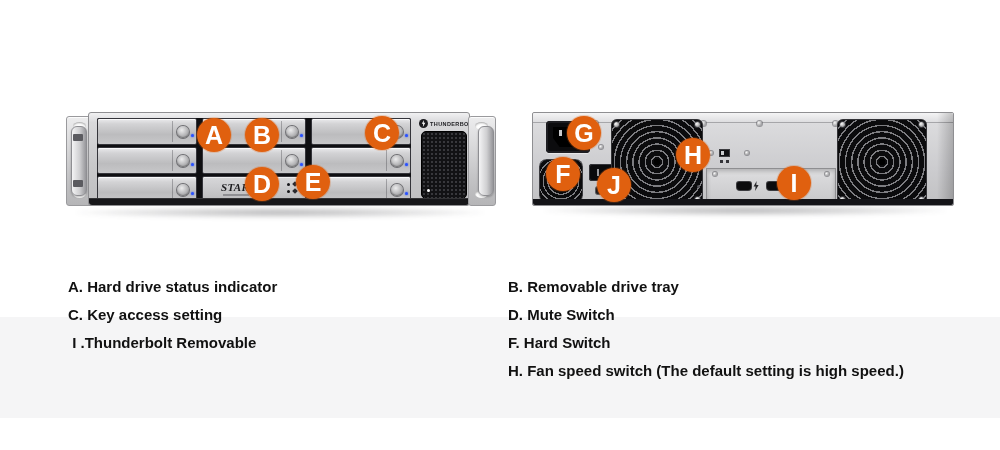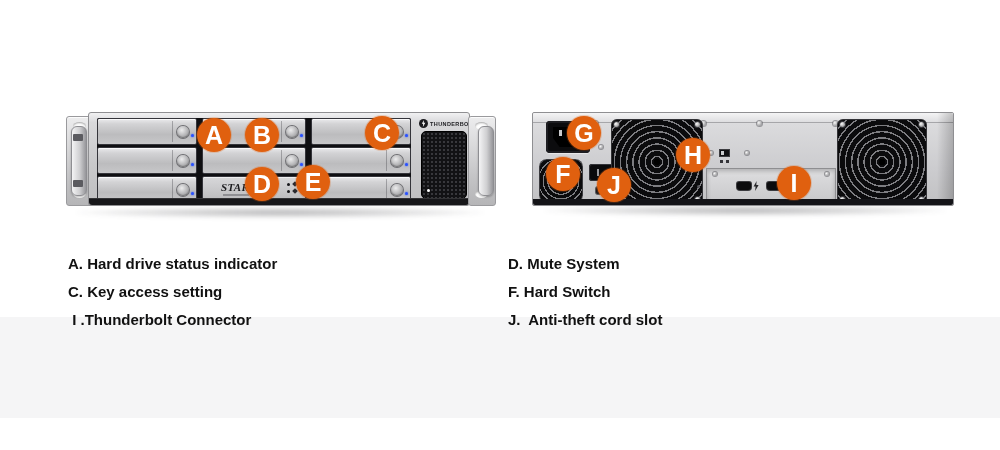--- a/index.html
+++ b/index.html
@@ -109,21 +109,21 @@
        background:linear-gradient(180deg,#dedee0,#c7c7c9);border:1px solid #8e8e91;
        box-shadow:inset 0 2px 4px rgba(0,0,0,.22);}
   .tb-port{position:absolute;top:13px;width:14px;height:8px;background:#0b0b0d;border-radius:2px 2px 3px 3px;
        box-shadow:0 0 0 1px #3a3a3e;}
   .tb-port.p1{left:30px;} .tb-port.p2{left:60px;}
   .bolt-sm{position:absolute;top:12px;width:6px;height:10px;}
   .bolt-sm.b1{left:46px;} .bolt-sm.b2{left:76px;}
   .io-dot{position:absolute;width:3px;height:3px;border-radius:50%;background:#55555a;}
 
   
-  .legend-col{position:absolute;top:250px;}
+  .legend-col{position:absolute;top:273px;}
   .legend-col.left{left:68px;} .legend-col.right{left:508px;}
   .legend-item{height:28px;line-height:28px;font:700 15px/28px "Liberation Sans",sans-serif;
        color:#111;white-space:pre;}
 </style>
 </head>
 <body>
 
 <div class="canvas">
   <div class="bg-band" style="top:317px;height:101px;"></div>
 
@@ -284,20 +284,21 @@
 
   <div class="badge" style="left:567px;top:116px;"><span>G</span></div>
   <div class="badge" style="left:676px;top:138px;"><span>H</span></div>
   <div class="badge" style="left:546px;top:157px;"><span>F</span></div>
   <div class="badge" style="left:597px;top:168px;"><span>J</span></div>
   <div class="badge" style="left:777px;top:166px;"><span>I</span></div>
 
   <div class="legend-col left">
     <div class="legend-item">A. Hard drive status indicator</div>
     <div class="legend-item">C. Key access setting</div>
-    <div class="legend-item"> I .Thunderbolt Connector</div>
+    <div class="legend-item"> I .Thunderbolt Removable</div>
   </div>
   <div class="legend-col right">
-    <div class="legend-item">D. Mute System</div>
+    <div class="legend-item">B. Removable drive tray</div>
+    <div class="legend-item">D. Mute Switch</div>
     <div class="legend-item">F. Hard Switch</div>
-    <div class="legend-item">J.  Anti-theft cord slot</div>
+    <div class="legend-item">H. Fan speed switch (The default setting is high speed.)</div>
   </div>
 </div>
 
 </body></html>

